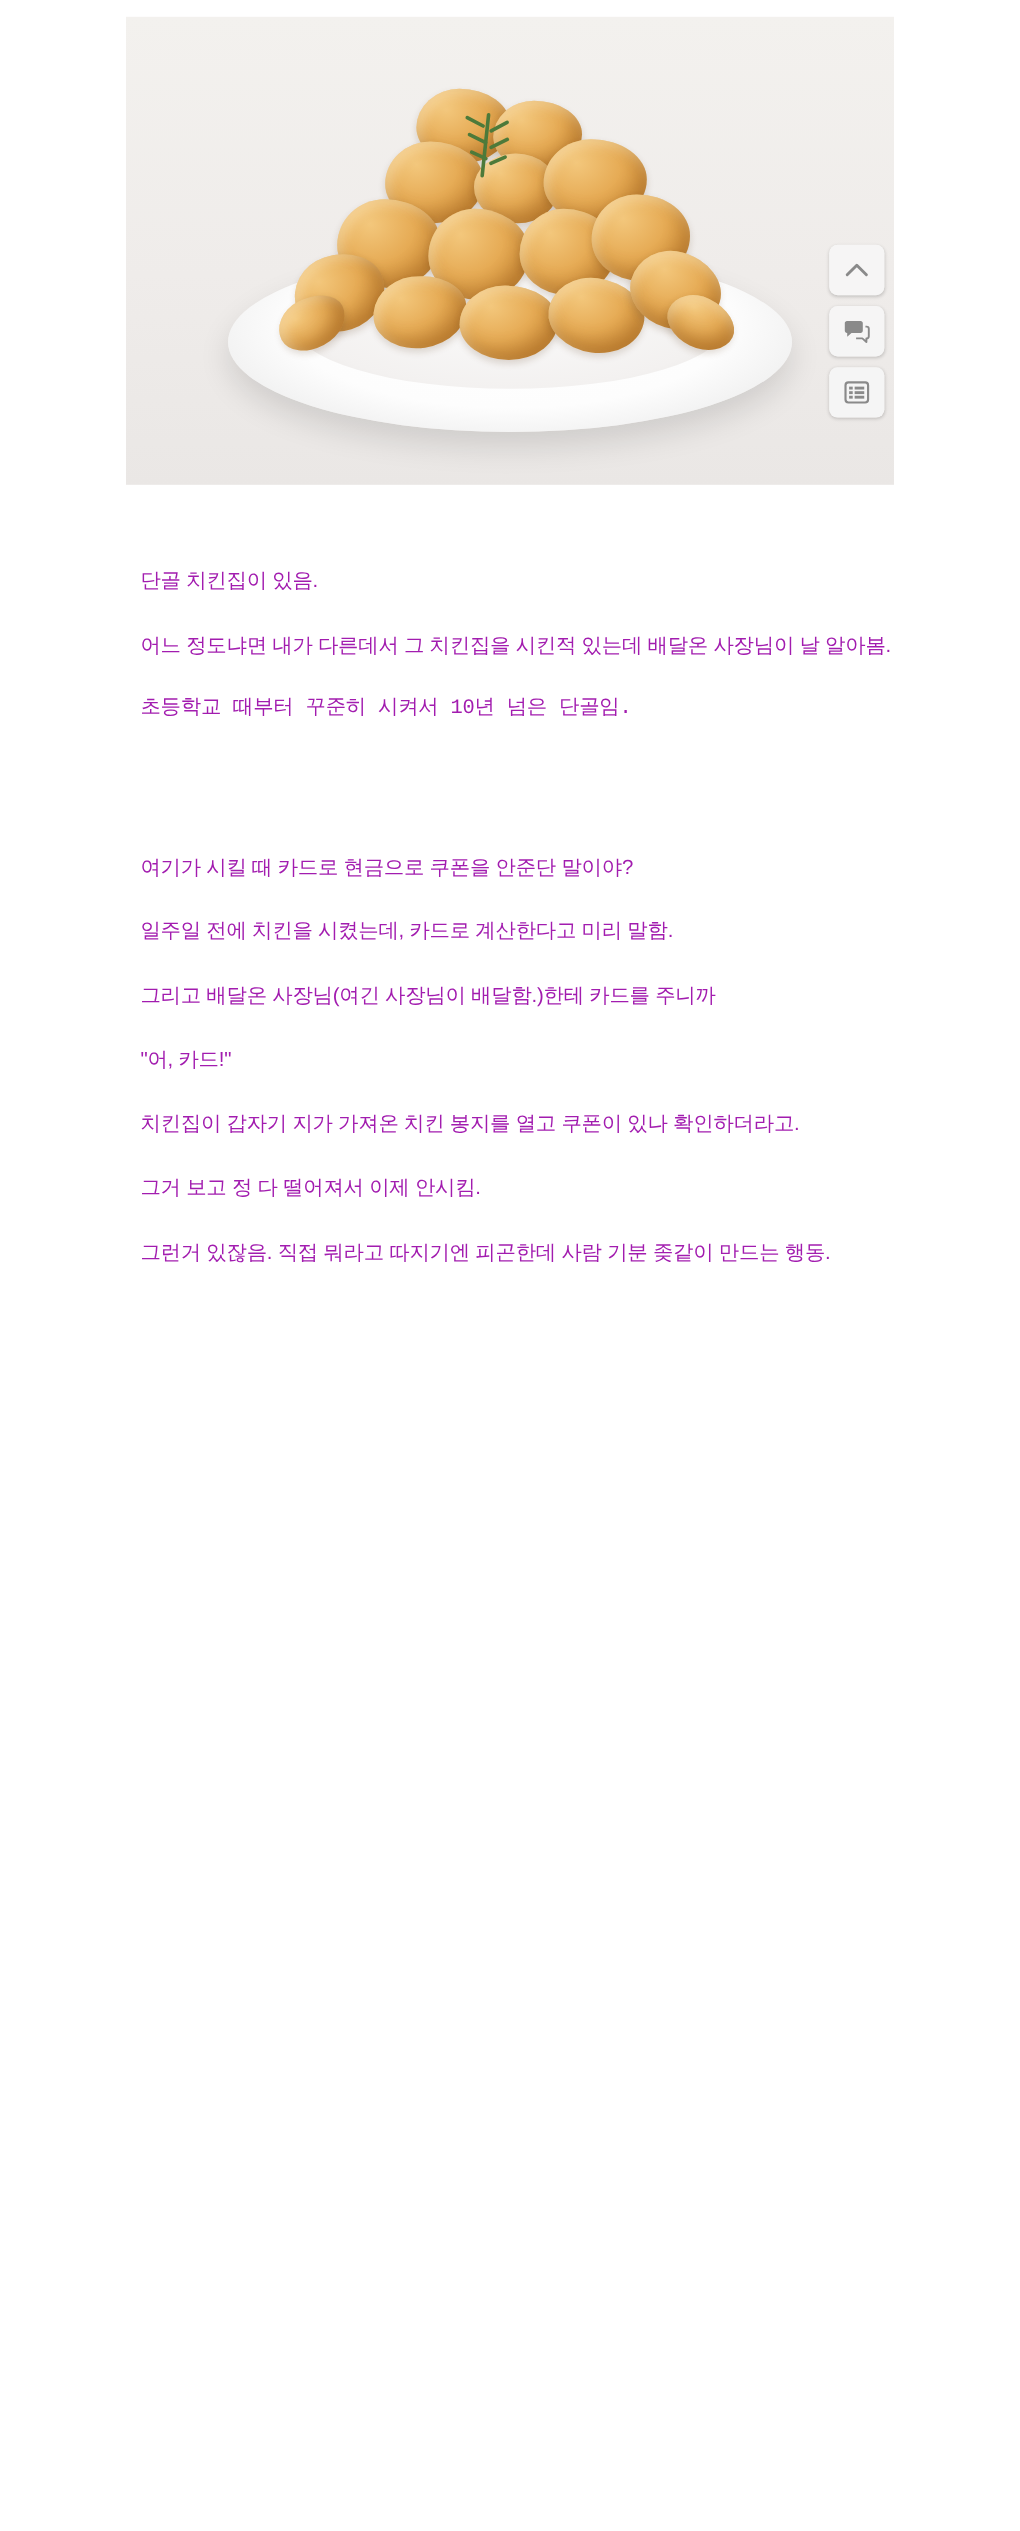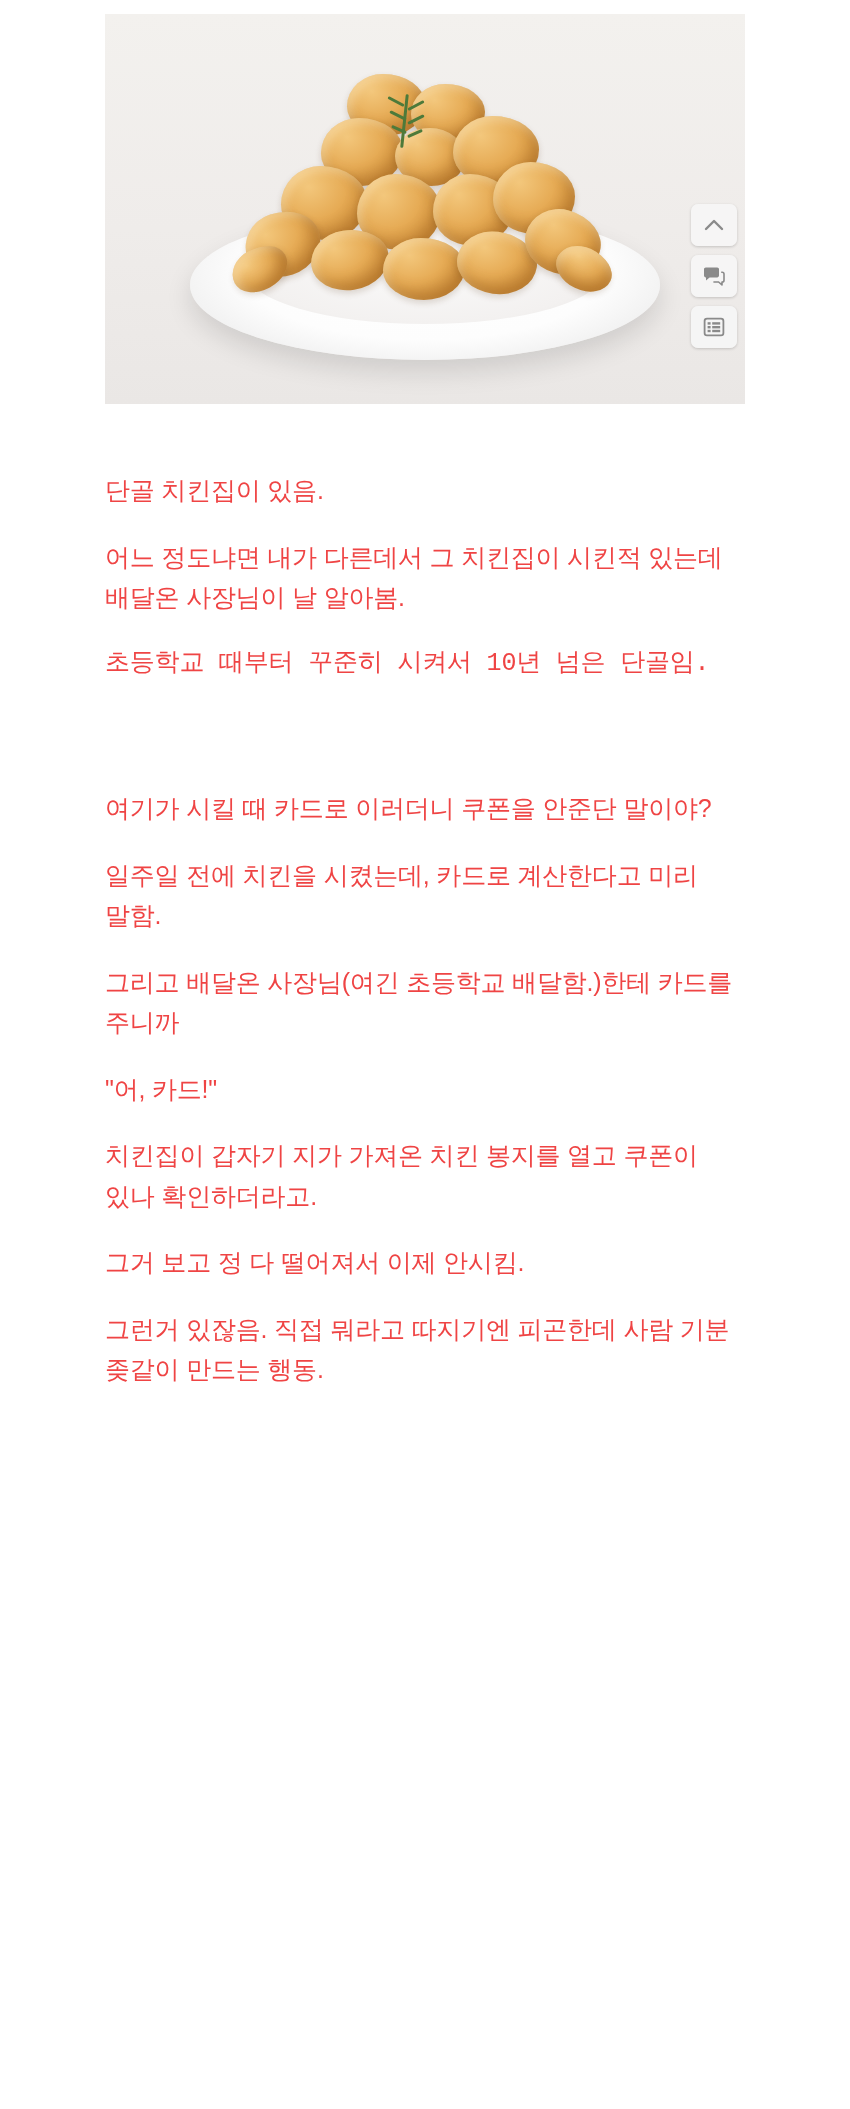--- a/index.html
+++ b/index.html
@@ -111,24 +111,24 @@
   .tool-btn svg { display: block; }
 
   
   .article {
     width: 640px;
     margin: 0 auto;
     padding: 66px 0 40px 0;
     box-sizing: border-box;
   }
   .para {
-    font-size: 25px;
+    font-size: 17px;
     line-height: 1.62;
-    color: #ef4444;
-    margin: 0 0 26px 0;
+    color: #a21caf;
+    margin: 0 0 26px 12px;
     letter-spacing: -0.2px;
     word-break: keep-all;
   }
   .para.gap-lg { margin-bottom: 104px; font-family: Liberation Mono, monospace; }
   .para.gap-xl { margin-bottom: 112px; }
   .para.gap-md { margin-bottom: 74px; }
   .para.tight { margin-bottom: 26px; }
 </style>
 </head>
 <body>
@@ -193,24 +193,24 @@
             <rect x="9.2" y="12.8" width="8" height="2.4" fill="#8a8a8a"></rect>
           </svg>
         </div>
       </div>
 
     </div>
   </div>
 
   <div class="article">
     <p class="para">단골 치킨집이 있음.</p>
-    <p class="para">어느 정도냐면 내가 다른데서 그 치킨집이 시킨적 있는데 배달온 사장님이 날 알아봄.</p>
+    <p class="para">어느 정도냐면 내가 다른데서 그 치킨집을 시킨적 있는데 배달온 사장님이 날 알아봄.</p>
     <p class="para gap-lg">초등학교 때부터 꾸준히 시켜서 10년 넘은 단골임.</p>
-    <p class="para">여기가 시킬 때 카드로 이러더니 쿠폰을 안준단 말이야?</p>
+    <p class="para">여기가 시킬 때 카드로 현금으로 쿠폰을 안준단 말이야?</p>
     <p class="para">일주일 전에 치킨을 시켰는데, 카드로 계산한다고 미리 말함.</p>
-    <p class="para">그리고 배달온 사장님(여긴 초등학교 배달함.)한테 카드를 주니까</p>
+    <p class="para">그리고 배달온 사장님(여긴 사장님이 배달함.)한테 카드를 주니까</p>
     <p class="para">"어, 카드!"</p>
     <p class="para">치킨집이 갑자기 지가 가져온 치킨 봉지를 열고 쿠폰이 있나 확인하더라고.</p>
     <p class="para tight">그거 보고 정 다 떨어져서 이제 안시킴.</p>
     <p class="para">그런거 있잖음. 직접 뭐라고 따지기엔 피곤한데 사람 기분 좆같이 만드는 행동.</p>
   </div>
 
 </div>
 
 </body></html>

